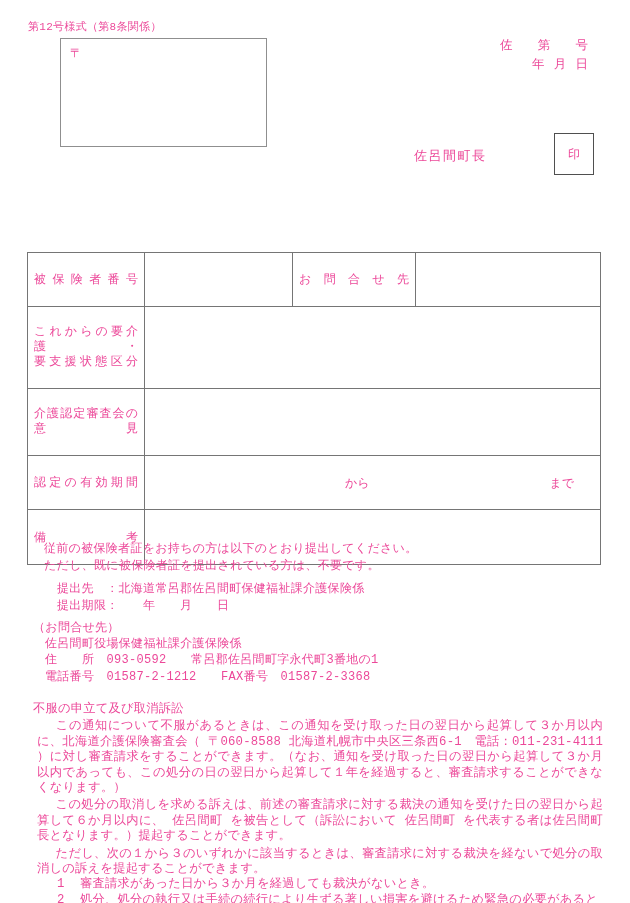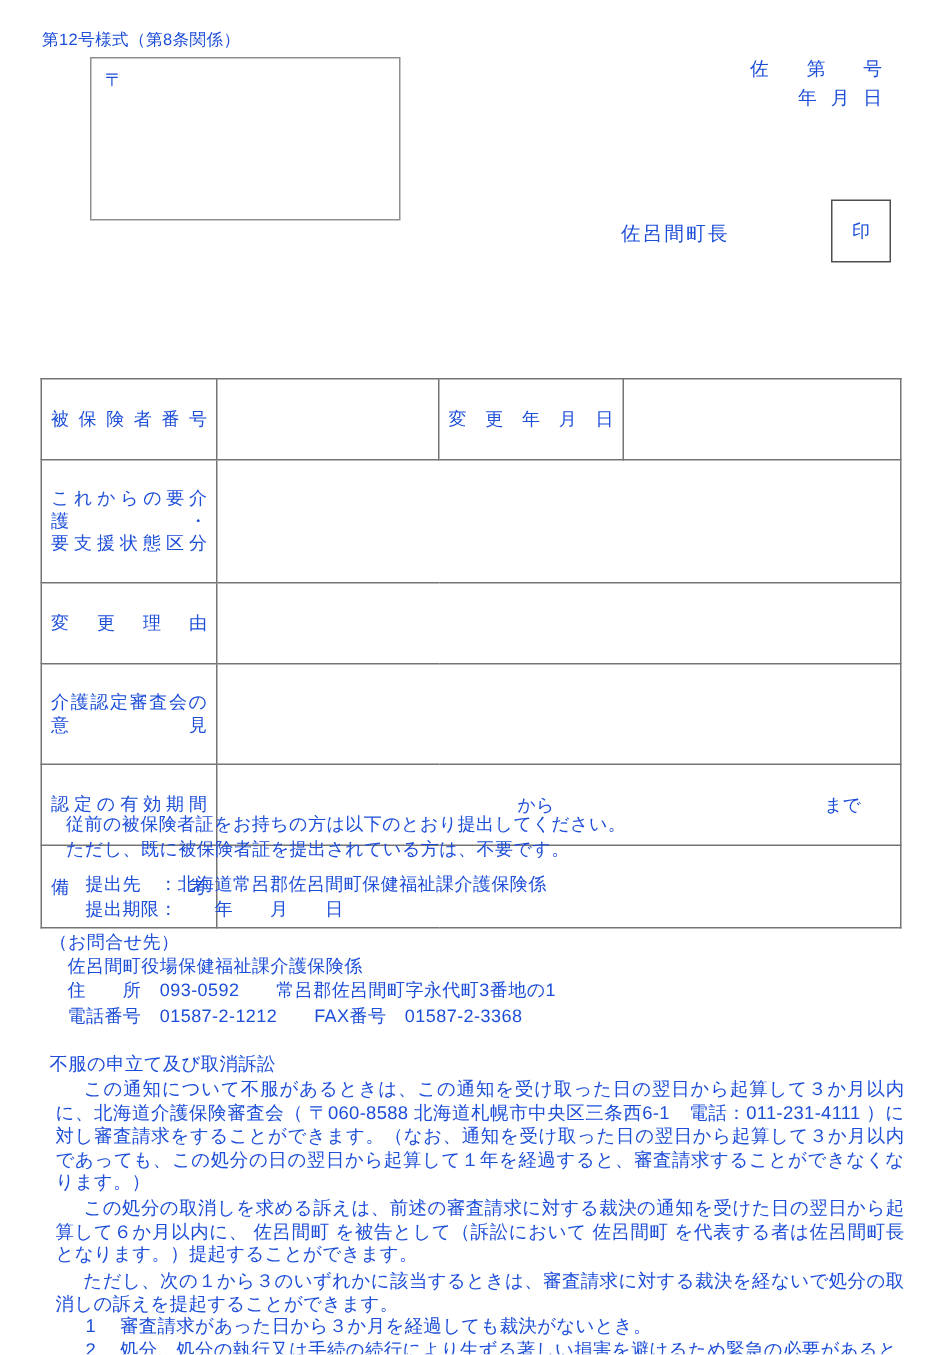--- a/index.html
+++ b/index.html
@@ -1,21 +1,21 @@
 <!DOCTYPE html>
 <html lang="ja"><head>
 <meta charset="utf-8">
 <style>
   html,body{margin:0;padding:0;background:#fff;}
   .page{
     position:relative;
     width:630px;height:903px;
     background:#ffffff;
-    color:#1d4ed8;
-    font-family:Liberation Sans, sans-serif;
+    color:#ec4899;
+    font-family:Liberation Mono, monospace;
     font-size:12px;
     overflow:hidden;
   }
   .abs{position:absolute;}
   .form-no{left:28px;top:19px;font-size:11px;letter-spacing:.3px;}
   .addr-box{left:60px;top:38px;width:205px;height:107px;border:1px solid #8f8f8f;}
   .addr-box .yubin{display:inline-block;margin:6px 0 0 9px;font-size:12px;}
   .ref{left:500px;top:37px;width:88px;font-size:12.5px;line-height:19px;}
   .ref .l1{display:flex;justify-content:space-between;}
   .ref .l2{display:flex;justify-content:space-between;margin-left:32px;}
@@ -89,32 +89,28 @@
     <colgroup>
         <col style="width:117px">
         <col style="width:148px">
         <col style="width:123px">
         <col style="width:185px">
       </colgroup>
     <tbody>
         <tr class="r1">
       <td class="lbl jl">被保険者番号</td>
       <td></td>
-      <td class="lbl jl">変更年月日</td>
+      <td class="lbl jl">お問合せ先</td>
       <td></td>
     </tr>
     <tr class="r3">
       <td class="lbl2">
         <div class="jl">これからの要介護・</div>
         <div class="jl">要支援状態区分</div>
       </td>
-      <td colspan="3"></td>
-    </tr>
-    <tr class="r5">
-      <td class="lbl jl">変更理由</td>
       <td colspan="3"></td>
     </tr>
     <tr class="r6">
       <td class="lbl2">
         <div class="jl">介護認定審査会の</div>
         <div class="jl">意　見</div>
       </td>
       <td colspan="3"></td>
     </tr>
     <tr class="r7">

